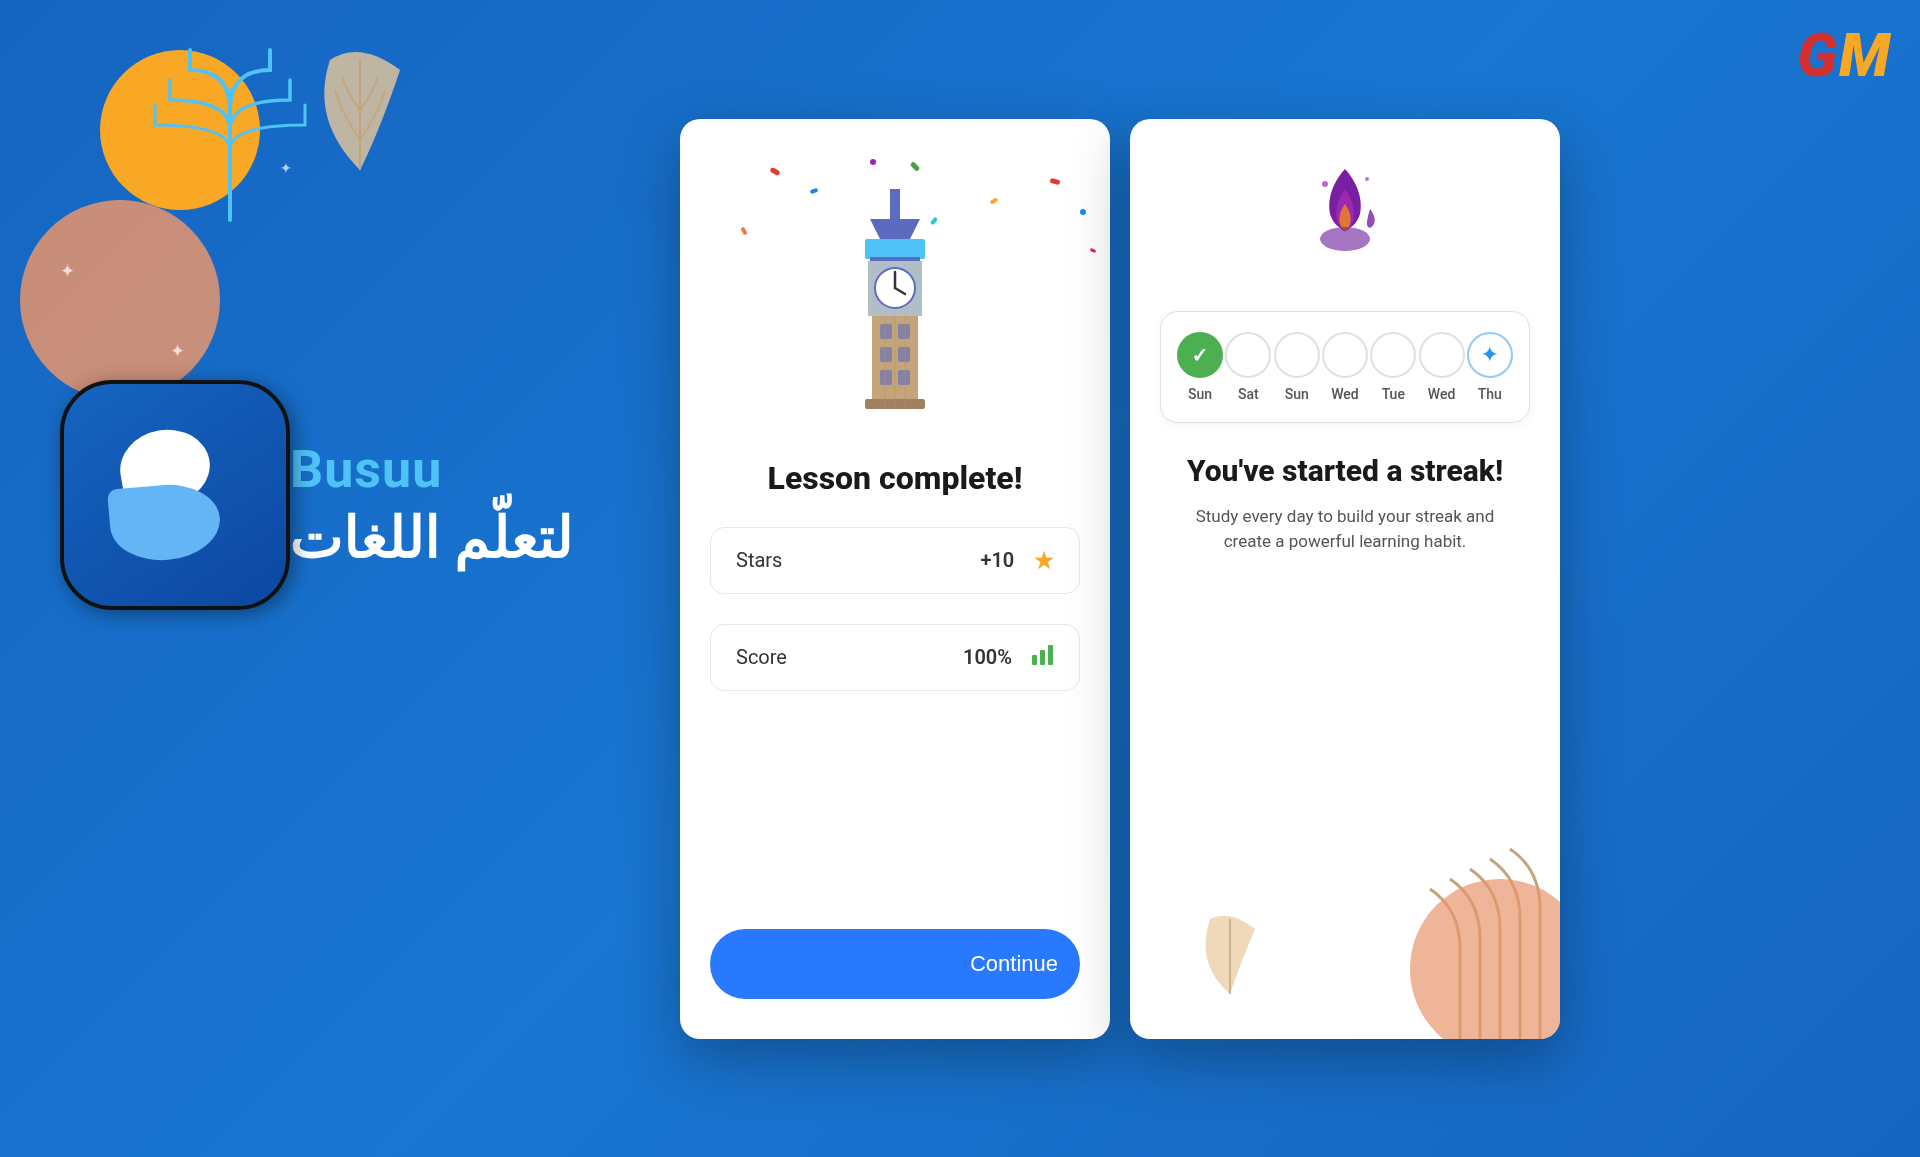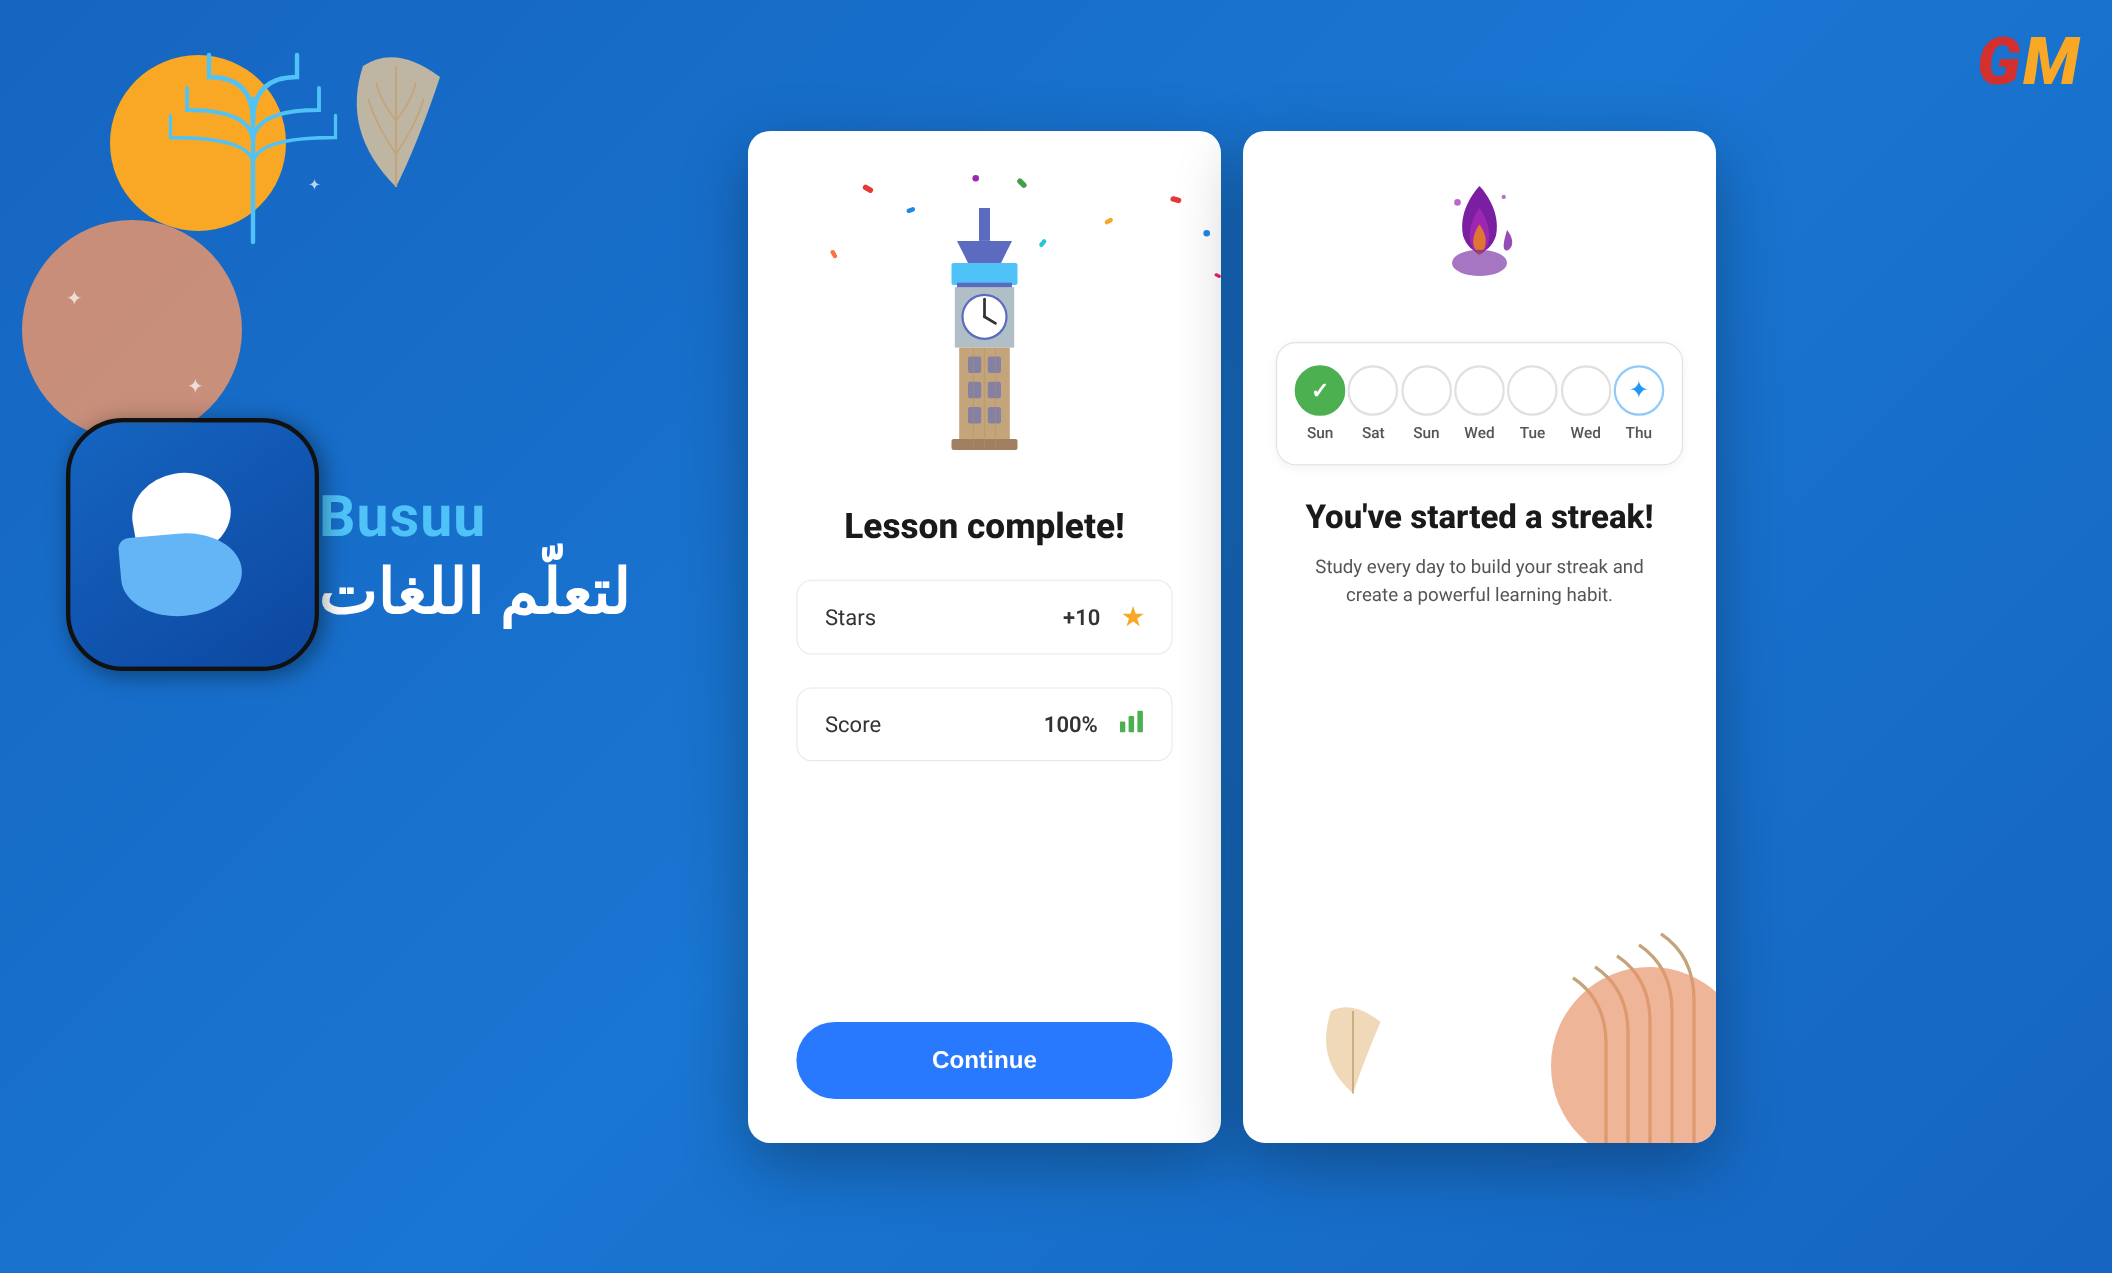--- a/index.html
+++ b/index.html
@@ -138,21 +138,21 @@
     
     .phone-left {
       width: 430px;
       height: 920px;
       background: white;
       border-radius: 20px;
       box-shadow: 0 20px 60px rgba(0,0,0,0.3);
       display: flex;
       flex-direction: column;
       align-items: center;
-      padding: 30px 44px 40px;
+      padding: 30px 30px 40px;
       position: relative;
       overflow: hidden;
     }
 
     .celebration-area {
       width: 100%;
       height: 300px;
       display: flex;
       align-items: center;
       justify-content: center;
@@ -216,24 +216,24 @@
     }
 
     .continue-btn {
       width: 100%;
       background: #2979FF;
       color: white;
       border: none;
       border-radius: 50px;
       padding: 22px;
       font-size: 22px;
-      font-weight: 700;
+      font-weight: 400;
       cursor: pointer;
       margin-top: auto;
-      text-align: center;
+      text-align: right;
     }
 
     
     .phone-right {
       width: 430px;
       height: 920px;
       background: white;
       border-radius: 20px;
       box-shadow: 0 20px 60px rgba(0,0,0,0.3);
       display: flex;

